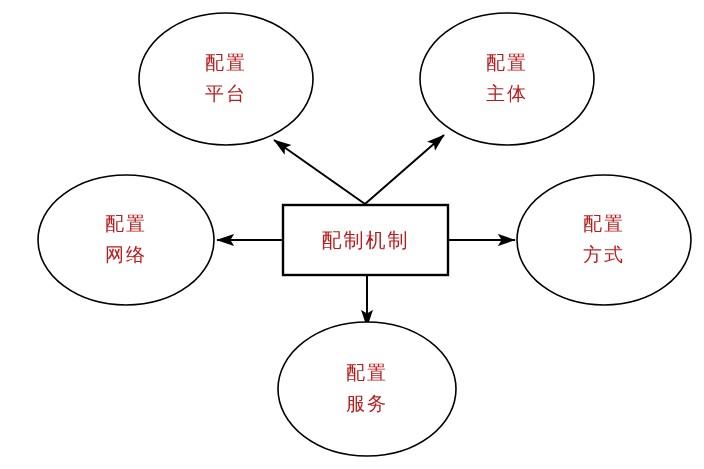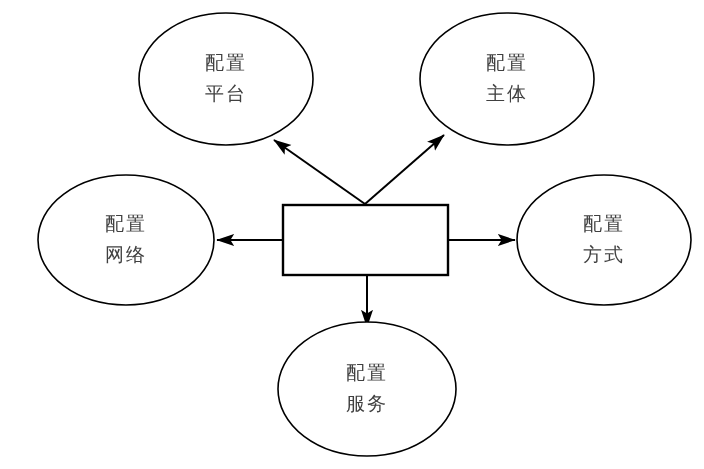--- a/index.html
+++ b/index.html
@@ -26,21 +26,21 @@
     width: 704px;
     height: 469px;
   }
   .node-label {
     position: absolute;
     display: flex;
     flex-direction: column;
     align-items: center;
     justify-content: center;
     text-align: center;
-    color: #404040;
+    color: #b91c1c;
     pointer-events: none;
     line-height: 1.62;
     letter-spacing: 0.10em;
   }
   .node-label .line {
     display: block;
     white-space: nowrap;
   }
   .ellipse-label {
     font-size: 19px;
@@ -103,14 +103,17 @@
   <div class="node-label ellipse-label" style="left:517px; top:175px; width:174px; height:130px;">
     <span class="line">配置</span>
     <span class="line">方式</span>
   </div>
 
   <div class="node-label ellipse-label" style="left:278px; top:322px; width:178px; height:134px;">
     <span class="line">配置</span>
     <span class="line">服务</span>
   </div>
 
+  <div class="node-label box-label" style="left:283px; top:205px; width:165px; height:70px;">
+    <span class="line">配制机制</span>
+  </div>
 
 </div>
 
 </body></html>

